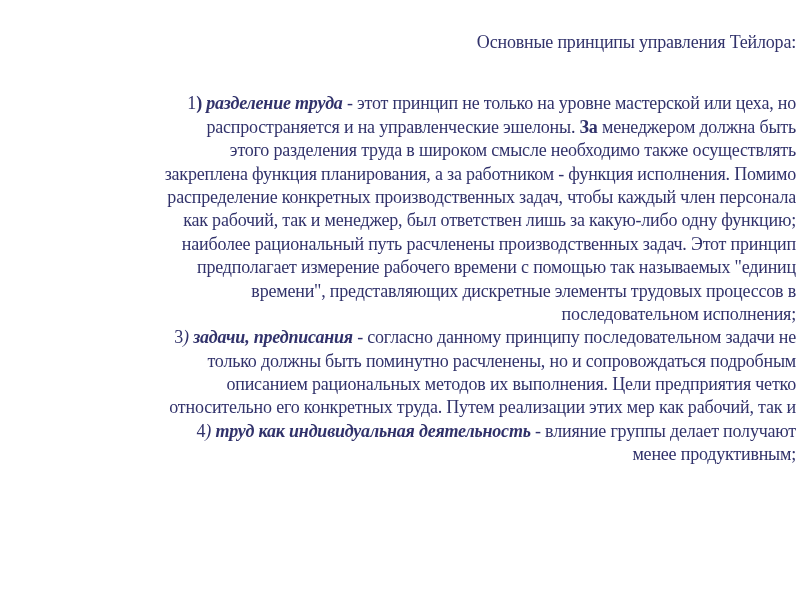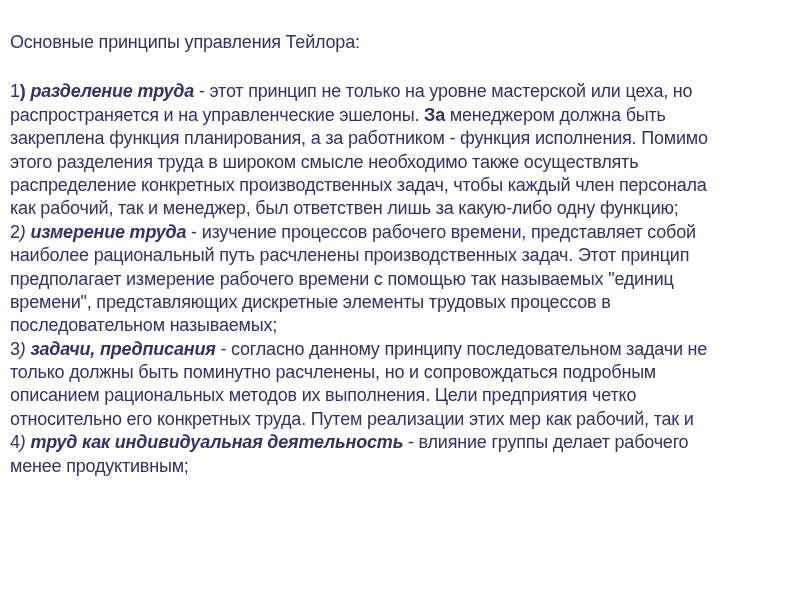--- a/index.html
+++ b/index.html
@@ -6,63 +6,63 @@
     margin: 0;
     padding: 0;
     background: #ffffff;
   }
   .slide {
     position: relative;
     width: 800px;
     height: 600px;
     background: #ffffff;
     overflow: hidden;
-    font-family: Liberation Sans, sans-serif;
+    font-family: Liberation Serif, serif;
+    text-align: right;
   }
   .textblock {
     position: absolute;
     left: 10px;
     top: 31px;
     width: 786px;
     font-size: 18px;
     line-height: 23.4px;
     letter-spacing: -0.2px;
   }
   .slide-title {
     white-space: nowrap;
   }
   .slide-body {
-    margin-top: 26px; 
+    margin-top: 38px; 
   }
   .line {
     white-space: nowrap;
     height: 23.4px;
   }
   .b { font-weight: bold; }
   .i { font-style: italic; }
 </style>
 </head>
 <body>
 
 <div class="slide" style="background: rgb(255, 255, 255); color: rgb(49, 50, 107);">
   <div class="textblock">
     <div class="slide-title">Основные принципы управления Тейлора:</div>
     <div class="slide-body">
         <div class="line"><span>1</span><span class="b">) </span><span class="b i">разделение труда</span><span> - этот принцип не только на уровне мастерской или цеха, но</span></div>
         <div class="line"><span>распространяется и на управленческие эшелоны. </span><span class="b">За</span><span> менеджером должна быть</span></div>
+        <div class="line"><span>этого разделения труда в широком смысле необходимо также осуществлять</span></div>
         <div class="line"><span>закреплена функция планирования, а за работником - функция исполнения. Помимо</span></div>
-        <div class="line"><span>этого разделения труда в широком смысле необходимо также осуществлять</span></div>
         <div class="line"><span>распределение конкретных производственных задач, чтобы каждый член персонала</span></div>
         <div class="line"><span>как рабочий, так и менеджер, был ответствен лишь за какую-либо одну функцию;</span></div>
-        <div class="line"><span>2</span><span class="i">) </span><span class="b i">измерение труда</span><span> - изучение процессов рабочего времени, представляет собой</span></div>
         <div class="line"><span>наиболее рациональный путь расчленены производственных задач. Этот принцип</span></div>
         <div class="line"><span>предполагает измерение рабочего времени с помощью так называемых "единиц</span></div>
         <div class="line"><span>времени", представляющих дискретные элементы трудовых процессов в</span></div>
-        <div class="line"><span>последовательном называемых;</span></div>
+        <div class="line"><span>последовательном исполнения;</span></div>
         <div class="line"><span>3</span><span class="i">) </span><span class="b i">задачи, предписания</span><span> - согласно данному принципу последовательном задачи не</span></div>
         <div class="line"><span>только должны быть поминутно расчленены, но и сопровождаться подробным</span></div>
         <div class="line"><span>описанием рациональных методов их выполнения. Цели предприятия четко</span></div>
         <div class="line"><span>относительно его конкретных труда. Путем реализации этих мер как рабочий, так и</span></div>
-        <div class="line"><span>4</span><span class="i">) </span><span class="b i">труд как индивидуальная деятельность</span><span> - влияние группы делает рабочего</span></div>
+        <div class="line"><span>4</span><span class="i">) </span><span class="b i">труд как индивидуальная деятельность</span><span> - влияние группы делает получают</span></div>
         <div class="line"><span>менее продуктивным;</span></div>
       </div>
   </div>
 </div>
 
 </body></html>

